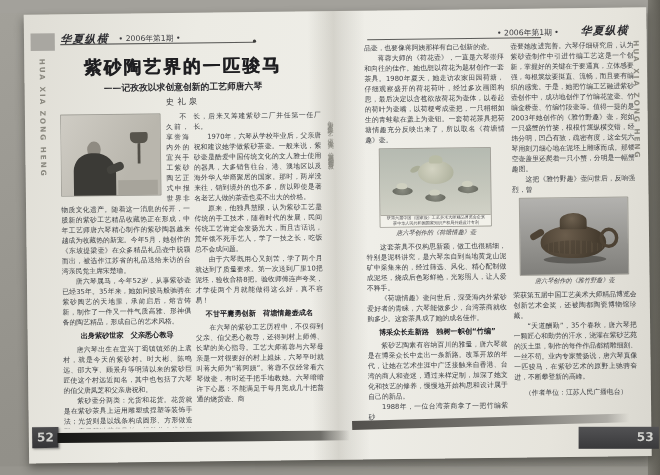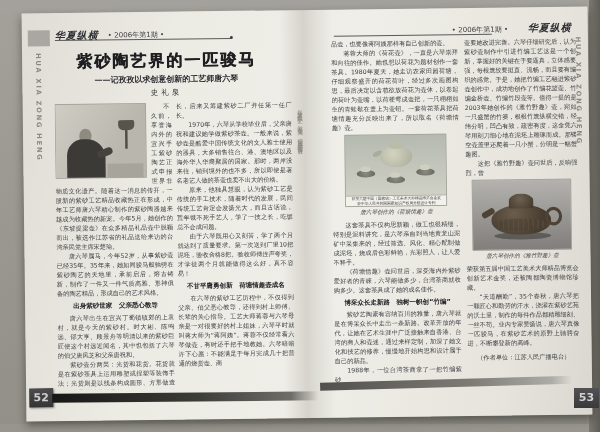--- a/index.html
+++ b/index.html
@@ -66,21 +66,21 @@
   .tp-spout{position:absolute;left:14px;top:48px;width:22px;height:10px;border-radius:6px;background:#4d4234;transform:rotate(-30deg);}
   .tp-handle{position:absolute;right:14px;top:44px;width:18px;height:20px;border:5px solid #4d4234;border-radius:50%;background:transparent;}
   .tp-shadow{position:absolute;left:34px;top:84px;width:92px;height:12px;border-radius:50%;background:rgba(40,38,34,.45);}
   
   .gutter-note{writing-mode:vertical-rl;color:#8b8a82;letter-spacing:2px;}
   
   .pgno{position:absolute;background:linear-gradient(180deg,#4c4c4e,#353537);color:#cfcfcb;
     font-weight:bold;font-size:11px;text-align:center;line-height:19px;font-family:"DejaVu Sans",sans-serif;}
   .pgno-l{left:3px;top:375px;width:24px;height:19px;box-shadow:1px 1px 2px rgba(0,0,0,.4);}
   .pgno-r{right:1px;top:388px;width:25px;height:20px;position:absolute;background:linear-gradient(180deg,#525254,#39393b);
-    color:#d2d2ce;font-weight:bold;font-size:11px;text-align:center;line-height:20px;}
+    color:#d2d2ce;font-weight:bold;font-size:11px;text-align:center;line-height:20px;padding-left:48px;}
   
   .bar-l{position:absolute;left:26px;top:381px;width:266px;height:9px;transform:rotate(0.2deg);
     background:linear-gradient(90deg,#171715,#3c3c39 55%,#6f6e69 90%,rgba(111,110,105,0));}
   .bar-r{position:absolute;left:294px;top:371px;width:252px;height:8px;transform:rotate(-0.9deg);
     background:linear-gradient(90deg,#52504c,#7d7b76 60%,#aeaca6 92%,rgba(174,172,166,0));}
 </style>
 </head>
 <body>
 
 <div class="root">

